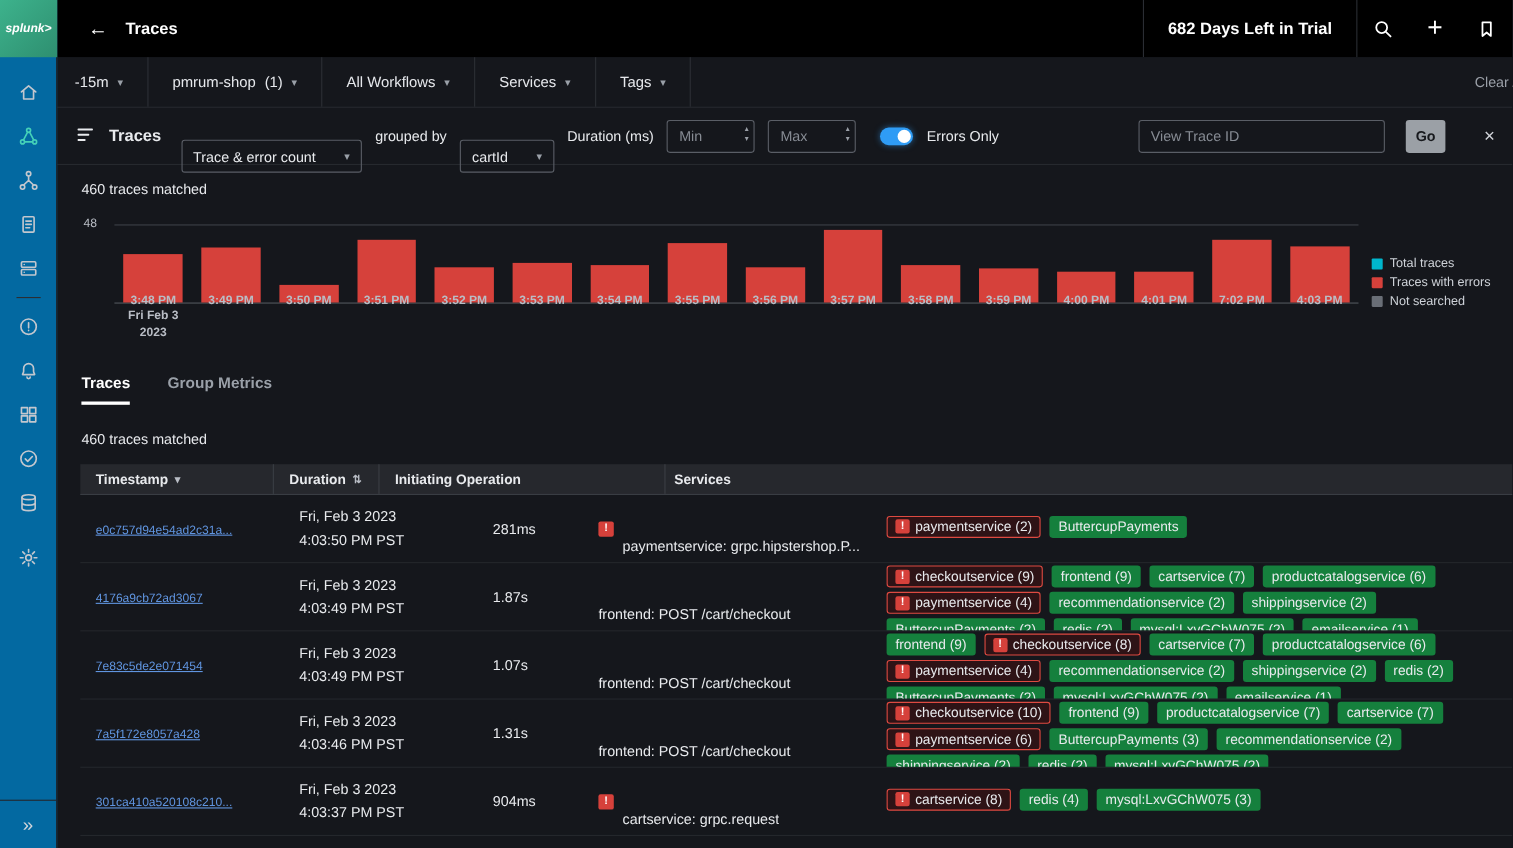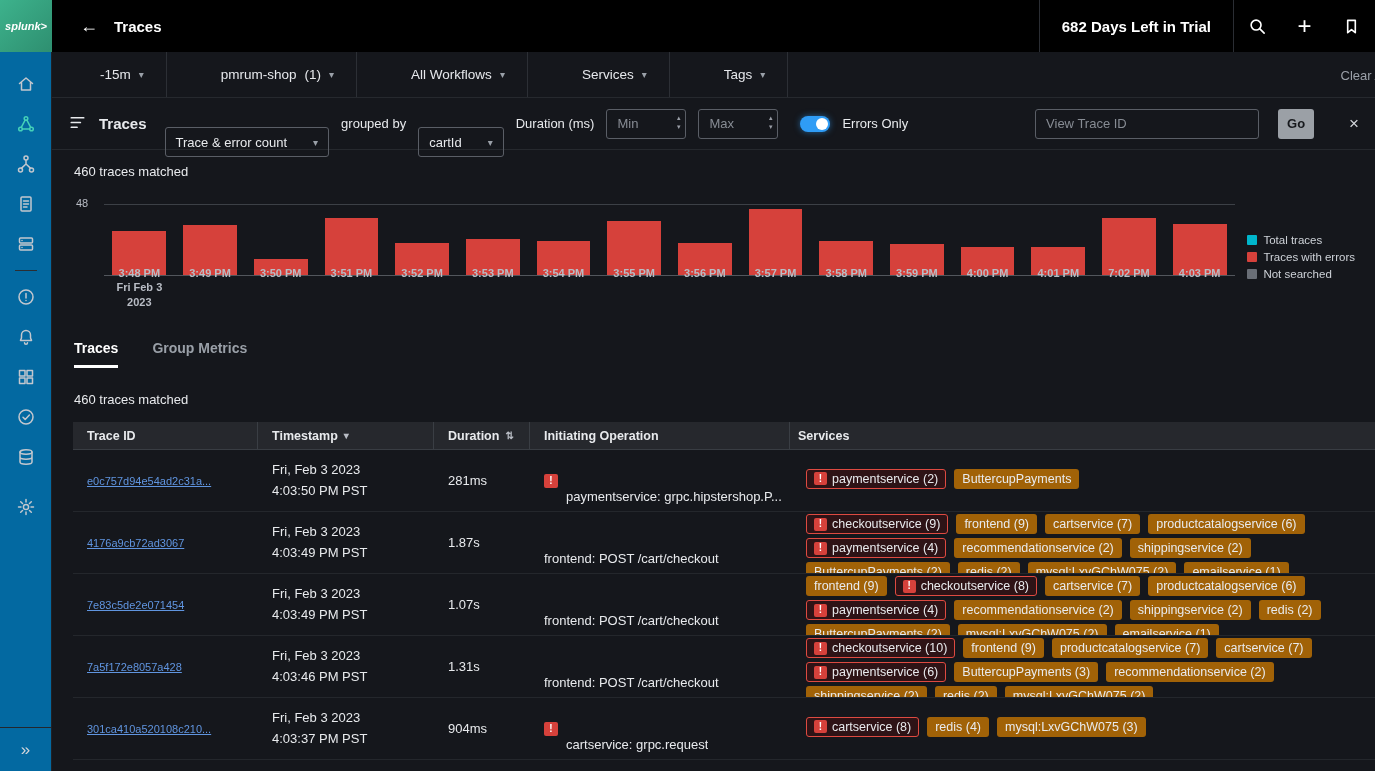--- a/index.html
+++ b/index.html
@@ -31,21 +31,21 @@
   .tb-right { margin-left:auto; display:flex; align-items:center; height:100%; }
   .trial { height:100%; display:flex; align-items:center; padding:0 22px; border-left:1px solid #2a2d33; border-right:1px solid #2a2d33; font-weight:bold; font-size:15px; color:#fff; }
   .tb-ico { width:47px; height:100%; display:flex; align-items:center; justify-content:center; cursor:pointer; }
   .tb-ico svg { stroke:#fff; fill:none; stroke-width:1.7; stroke-linecap:round; stroke-linejoin:round; }
   .tb-plus { font-size:24px; font-weight:300; color:#fff; line-height:1; }
 
   
   .content { position:absolute; left:52px; top:52px; right:0; bottom:0; background:#15171c; }
 
   .frow1 { height:46px; display:flex; align-items:center; border-bottom:1px solid #26292e; position:relative; }
-  .f-item { height:100%; display:flex; align-items:center; padding:0 22px; border-right:1px solid #2c2f35; cursor:pointer; font-size:13.5px; color:#e6e8ec; gap:8px;margin-left:32px; }
+  .f-item { height:100%; display:flex; align-items:center; padding:0 22px; border-right:1px solid #2c2f35; cursor:pointer; font-size:13.5px; color:#e6e8ec; gap:8px; }
   .f-item:first-child { padding-left:16px; }
   .caret { color:#9aa0a8; font-size:10px; }
   .clear-all { position:absolute; right:-14px; top:50%; transform:translateY(-50%); color:#9ba0a8; font-size:13px; cursor:pointer; }
 
   .frow2 { height:52px; display:flex; align-items:center; padding:0 16px; gap:12px; border-bottom:1px solid #26292e; }
   .list-ico svg { stroke:#e8eaed; fill:none; stroke-width:1.8; stroke-linecap:round; }
   .sec-title { font-size:15px; font-weight:bold; margin-right:6px; }
   .dd { height:30px; border:1px solid #5a5e66; border-radius:3px; padding:0 10px; display:flex; align-items:center; gap:26px; cursor:pointer; font-size:13px;margin-top:37px; }
   .lbl { font-size:13px; color:#e8eaed; }
   .inp { height:30px; background:transparent; border:1px solid #5a5e66; border-radius:3px; color:#e8eaed; padding:0 10px; font-size:13px; font-family:"Liberation Sans",sans-serif; outline:none; }
@@ -95,21 +95,21 @@
   .c-svc   { flex:1; min-width:0; padding-left:8px; }
   .trow { display:flex; align-items:center; height:62px; border-bottom:1px solid #24272c; }
   .trace-link { font-size:11px; text-decoration:underline; cursor:pointer; word-break:break-all; }
   .c-time div { line-height:1.55; }
   .c-op { display:flex; align-items:center; gap:8px; white-space:nowrap; overflow:hidden; }
   .op-text { overflow:hidden; text-overflow:ellipsis;margin-top:31px; }
   .err-ico { display:inline-flex; align-items:center; justify-content:center; width:14px; height:14px; border-radius:2px; background:#d6413b; color:#fff; font-size:10px; font-weight:bold; flex:none; line-height:1; }
   .trow .c-svc { align-self:stretch; display:flex; overflow:hidden; }
   .svc-wrap { margin:auto 0; padding:2px 8px 2px 8px; min-width:0; }
   .svc-line { display:flex; white-space:nowrap; margin-bottom:4px; }
-  .badge { display:inline-flex; align-items:center; gap:5px; padding:2px 8px; background:#a16207; border-radius:3px; font-size:12.5px; line-height:16px; margin-right:8px; cursor:pointer; flex:none; }
+  .badge { display:inline-flex; align-items:center; gap:5px; padding:2px 8px; background:#15803d; border-radius:3px; font-size:12.5px; line-height:16px; margin-right:8px; cursor:pointer; flex:none; }
   .badge-error { background:#2e1316; border:1px solid #de4a41; padding:1px 7px; }
   .badge .err-ico { width:13px; height:13px; }
 </style>
 </head>
 <body>
 
 <div class="sidebar">
   <div class="logo">
       <span>splunk&gt;</span>
     </div>
@@ -405,23 +405,20 @@
 
   <div class="tabs">
     <div class="tab active">Traces</div>
     <div class="tab">Group Metrics</div>
   </div>
 
   <div class="matched m2">460 traces matched</div>
 
   <div class="table">
     <div class="thead">
-      <div class="tcell c-trace th">
-          <span>Trace ID</span>
-        </div>
       <div class="tcell c-time th">
           <span>Timestamp</span>
           <span class="sort">▾</span>
         </div>
       <div class="tcell c-dur th">
           <span>Duration</span>
           <span class="sort">⇅</span>
         </div>
       <div class="tcell c-op th">
           <span>Initiating Operation</span>

